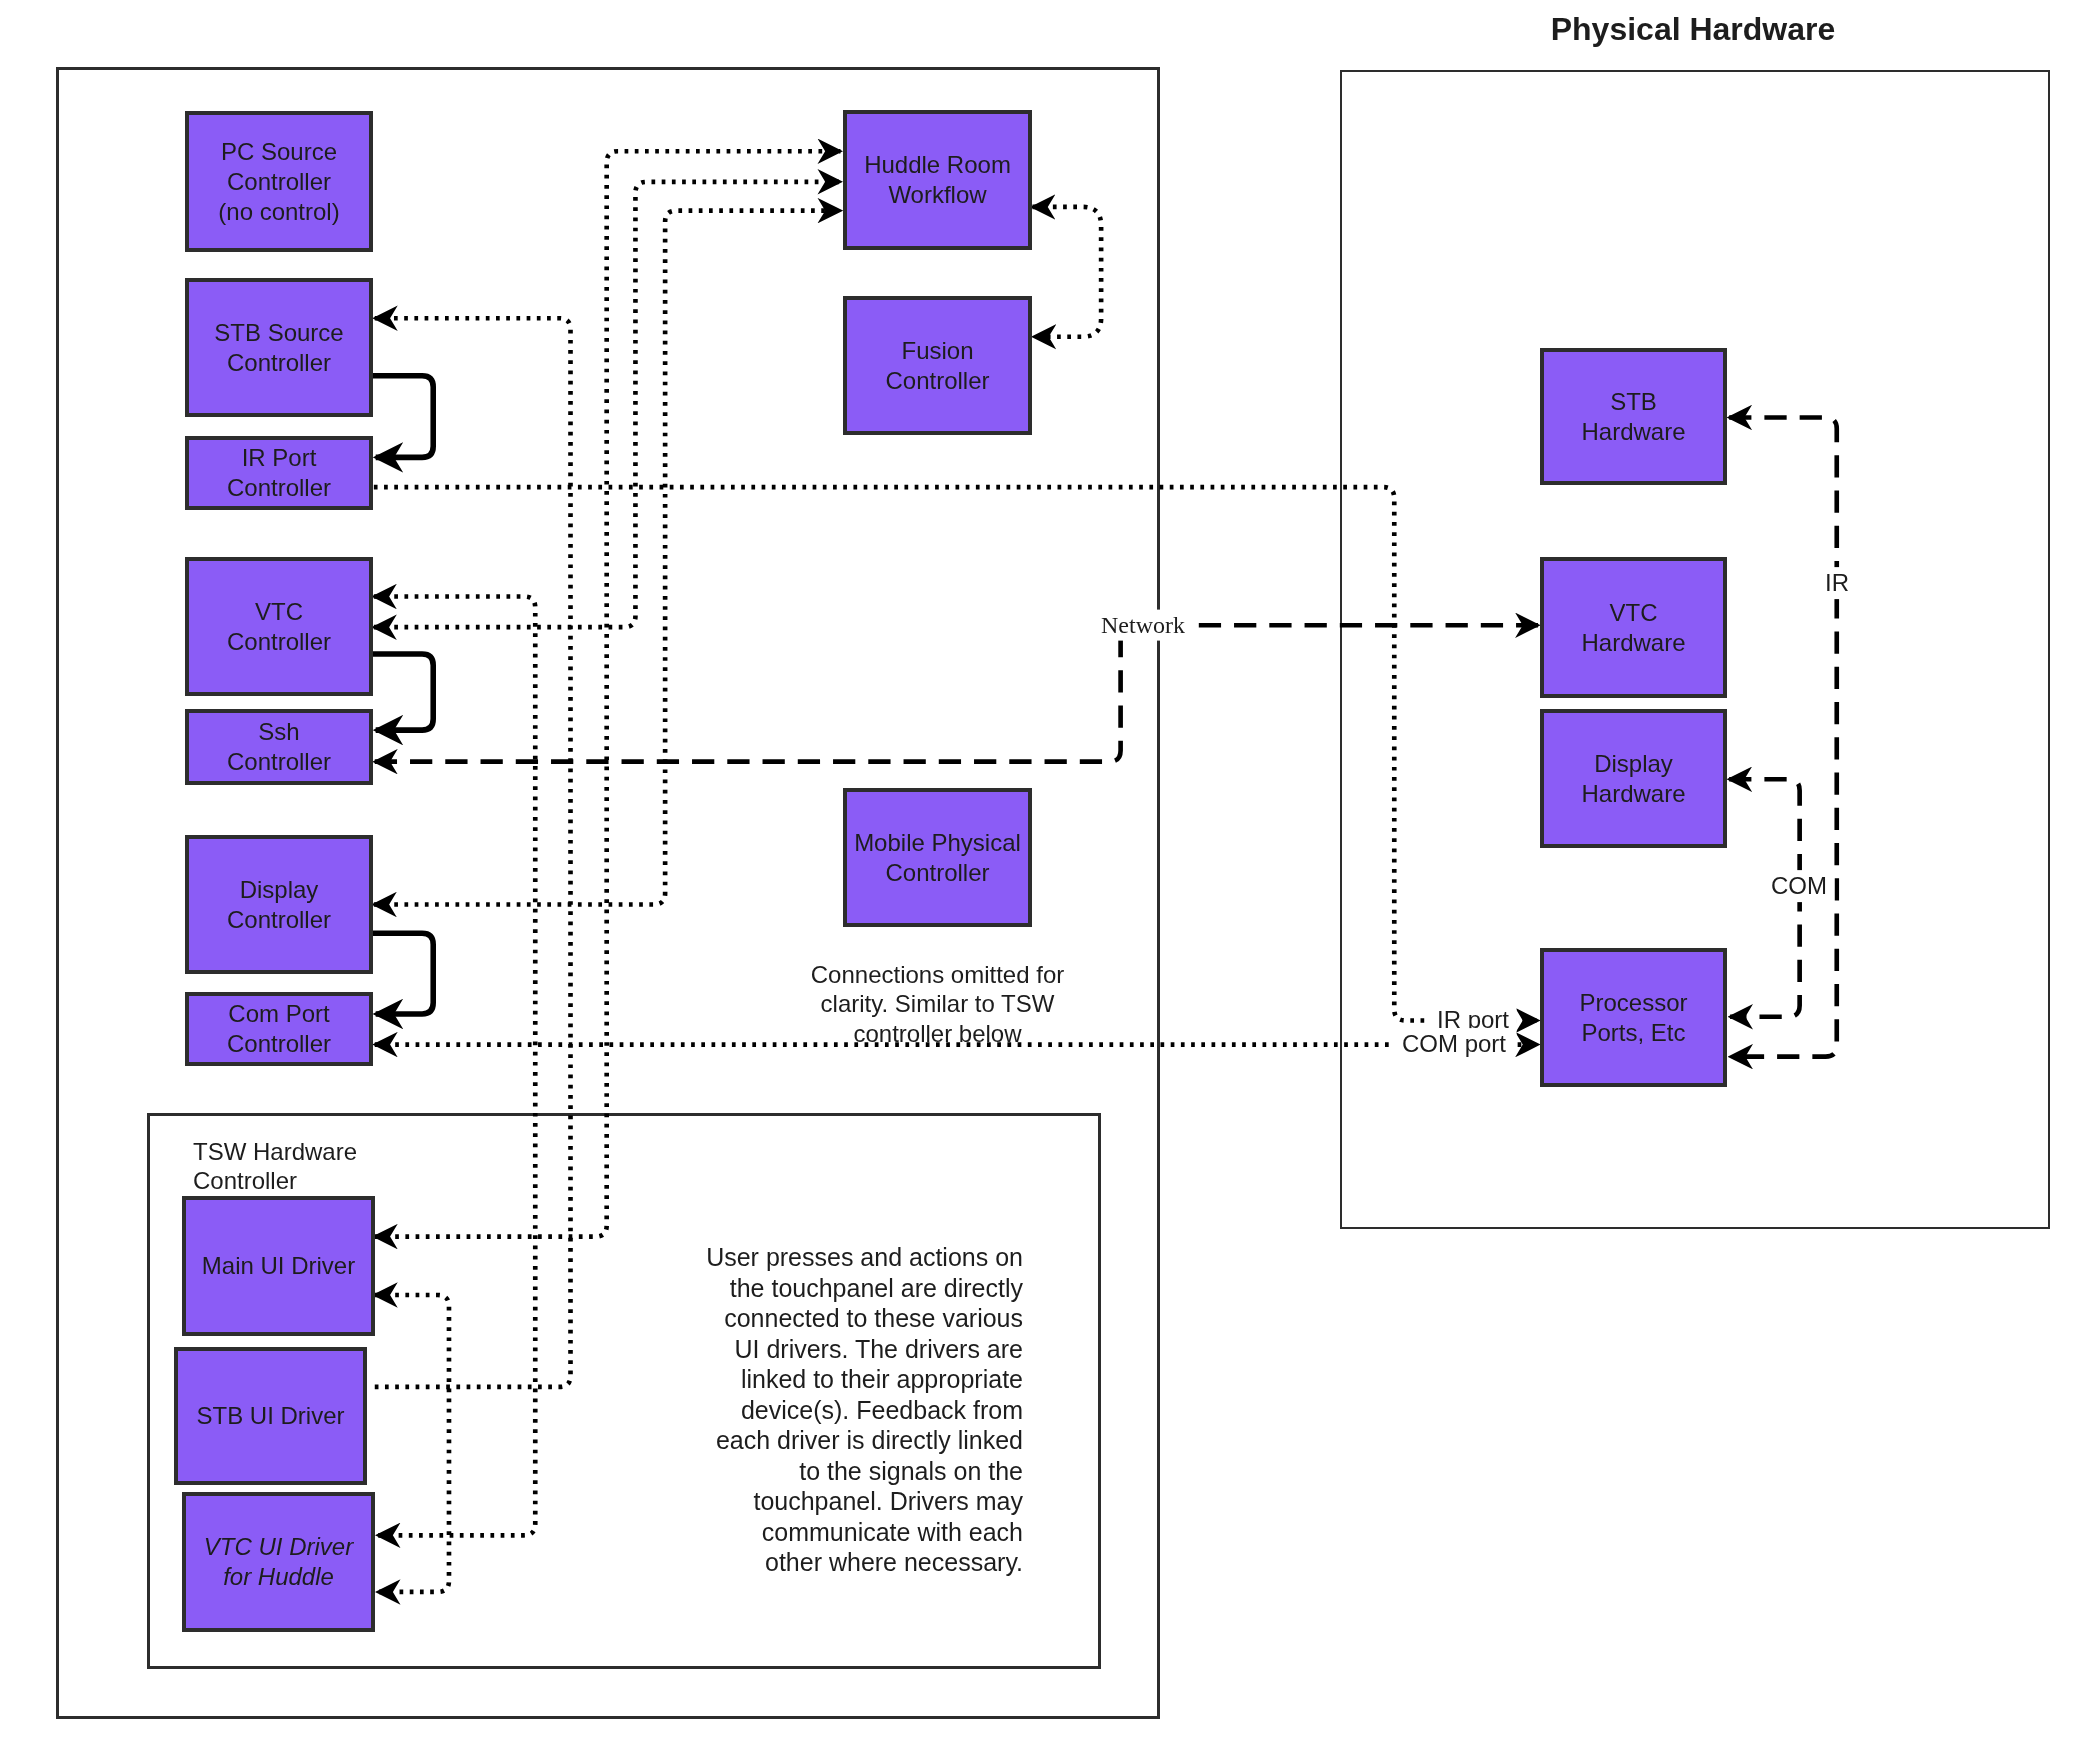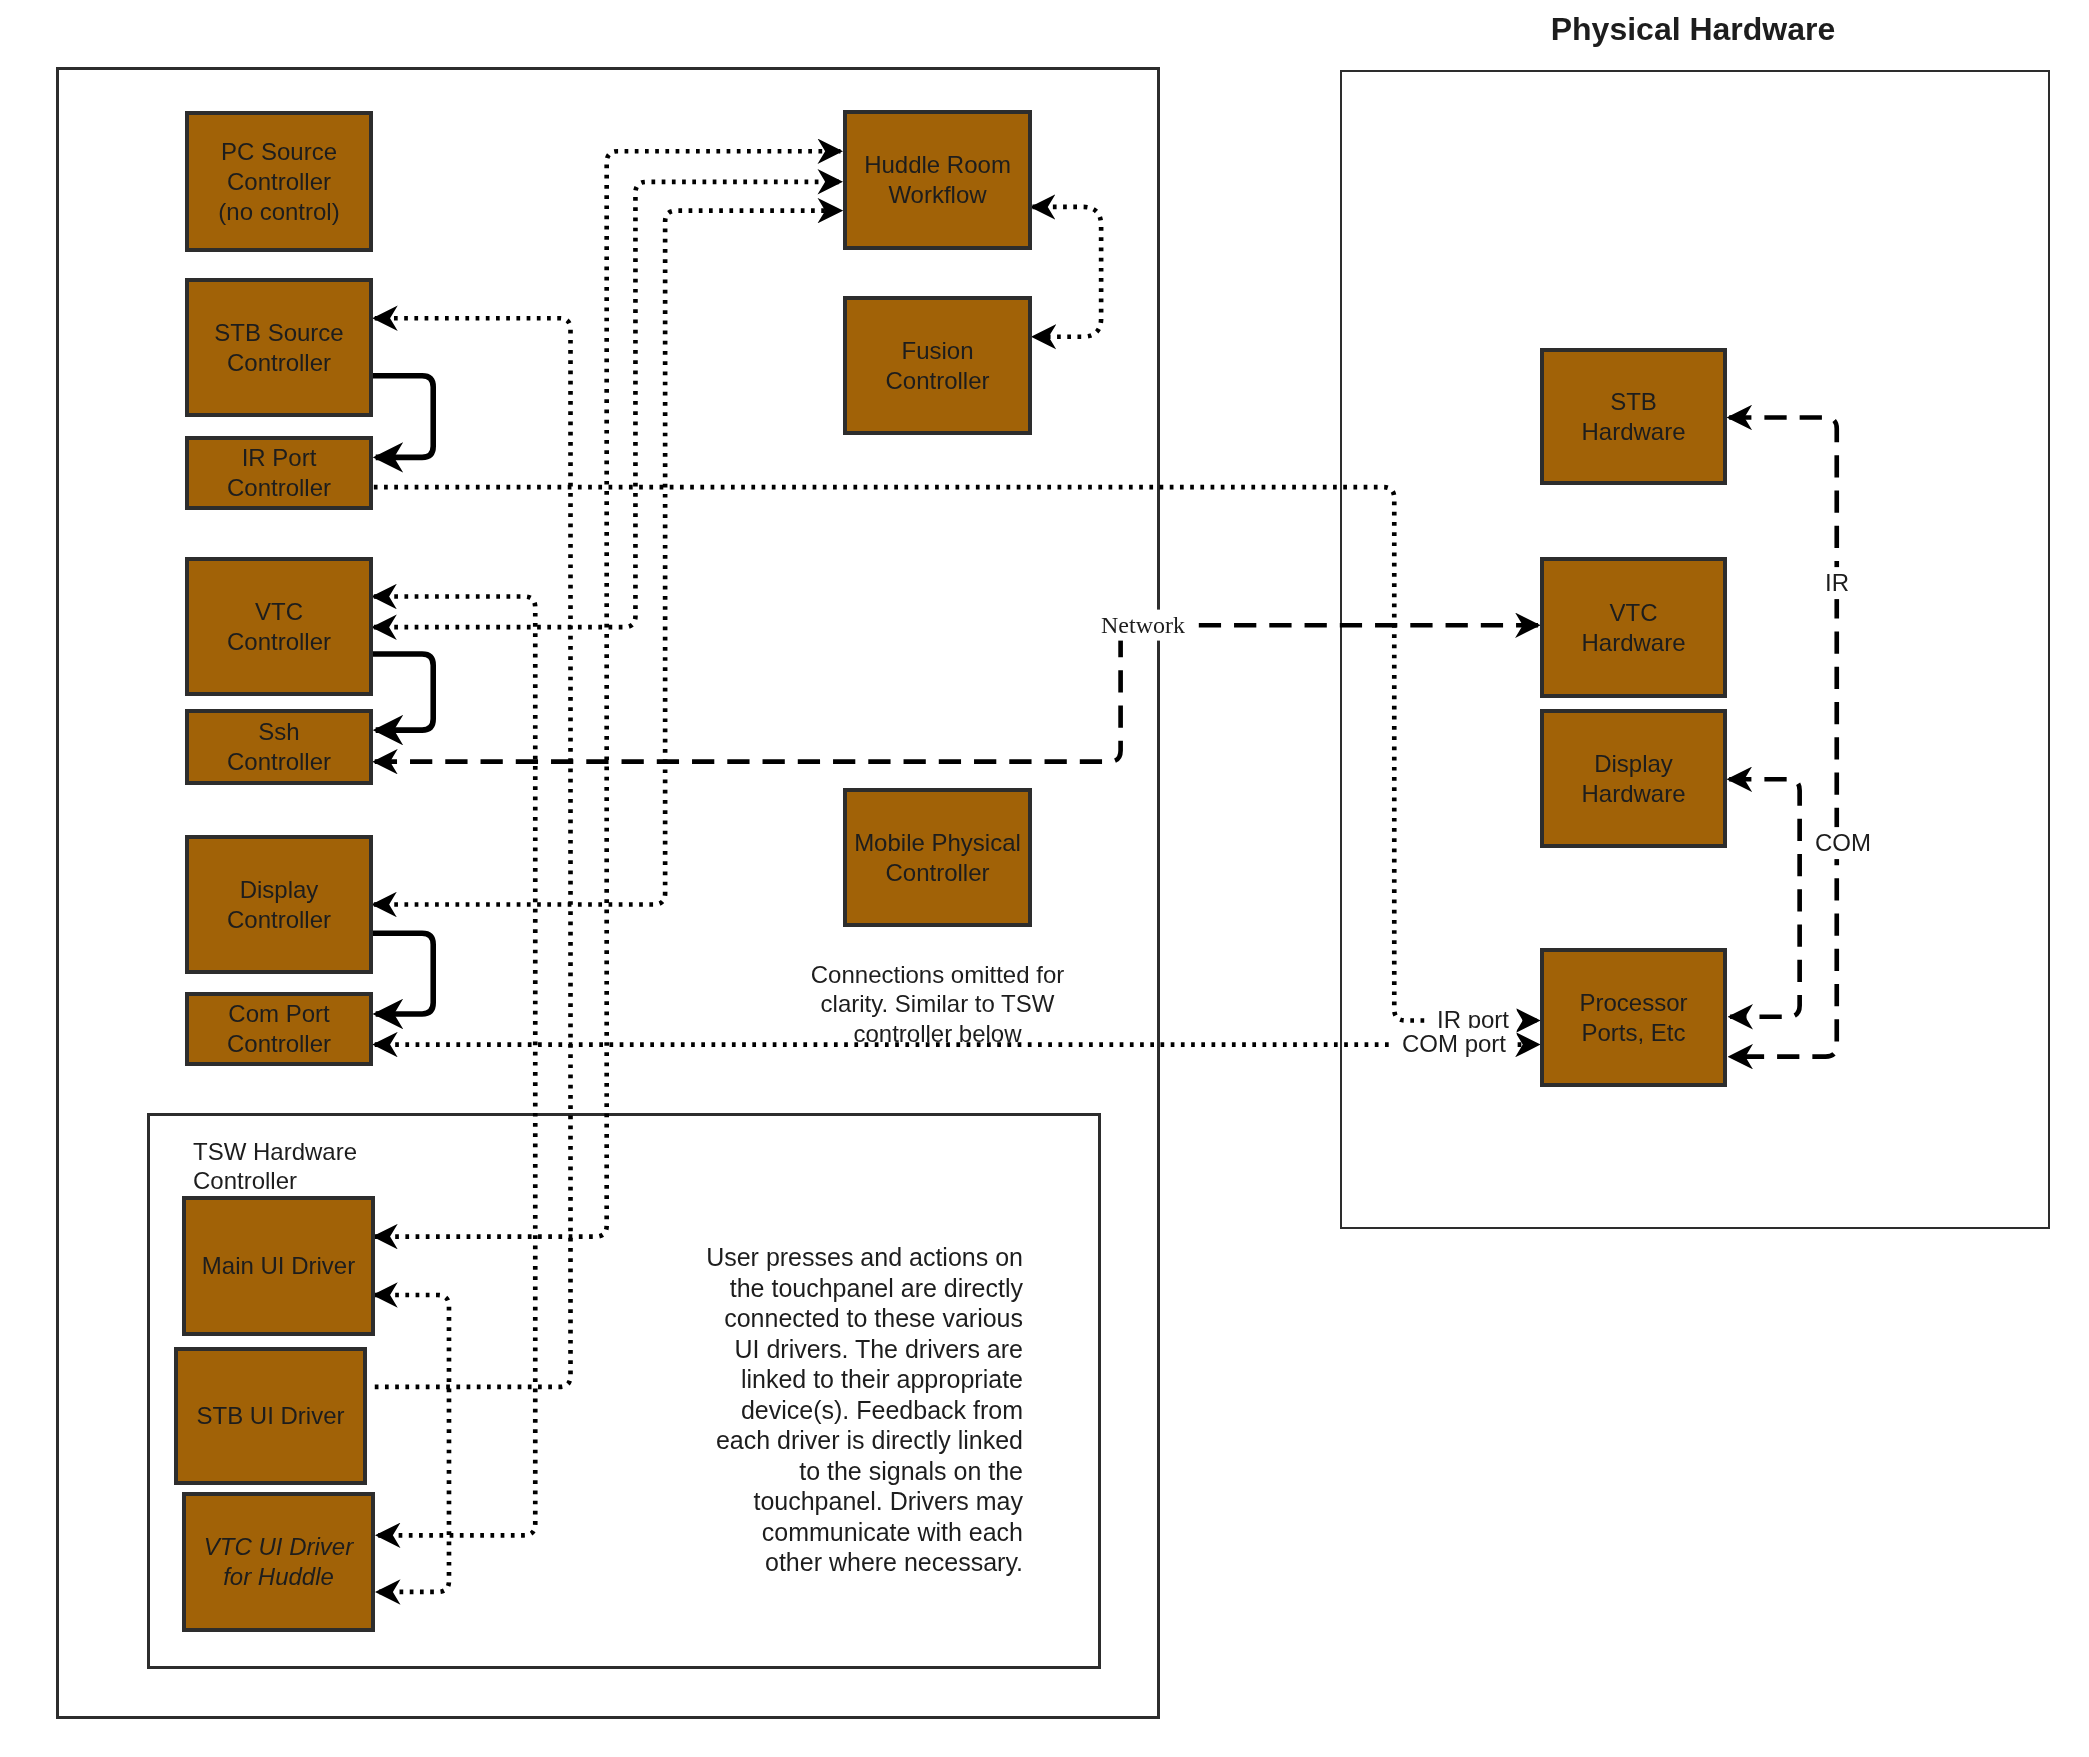--- a/index.html
+++ b/index.html
@@ -4,21 +4,21 @@
 <style>
   html,body{margin:0;padding:0;background:#ffffff;}
   .canvas{position:relative;width:2090px;height:1758px;background:#fff;
           font-family:"Liberation Sans", sans-serif;color:#1d1d1d;overflow:hidden;}
   .container{position:absolute;background:#fff;box-sizing:border-box;}
   .ctr-left{left:56px;top:67px;width:1104px;height:1652px;border:3.7px solid #2d2d2d;}
   .ctr-right{left:1340px;top:70px;width:710px;height:1159px;border:2.8px solid #2d2d2d;}
   .ctr-tsw{left:147px;top:1113px;width:954px;height:556px;border:3.7px solid #2d2d2d;background:transparent;}
   .title{position:absolute;top:11px;transform:translateX(-50%);font-size:32px;font-weight:bold;white-space:nowrap;}
   svg.wires{position:absolute;left:0;top:0;width:2090px;height:1758px;}
-  .dbox{position:absolute;border:4.6px solid #2d2d2d;background:#a16207;box-sizing:border-box;
+  .dbox{position:absolute;border:4.6px solid #2d2d2d;background:#8b5cf6;box-sizing:border-box;
         display:flex;align-items:center;justify-content:center;text-align:center;
         font-size:24px;line-height:1.25;white-space:pre-line;}
   .freetext{position:absolute;white-space:pre-line;font-size:25px;line-height:1.22;margin-top:16px;}
   .tsw-label{left:193px;top:1121px;width:278px;text-align:left;font-size:24px;}
   .note{left:788px;top:944px;width:299px;text-align:center;font-size:24px;}
   .para{left:703px;top:1226px;width:320px;text-align:right;}
   .wire-label{position:absolute;transform:translate(-50%,-50%);background:#fff;
               padding:1.9px 7.4px;font-size:24px;white-space:nowrap;}
 </style>
 </head>
@@ -112,16 +112,16 @@
 each driver is directly linked
 to the signals on the
 touchpanel. Drivers may
 communicate with each
 other where necessary.</div>
 
   <span class="wire-label" style="left:1143px;top:625px;font-family:Liberation Serif, serif;">Network</span>
   <span class="wire-label" style="left:1473px;top:1020px;">IR port</span>
   <span class="wire-label" style="left:1454px;top:1044px;">COM port</span>
   <span class="wire-label" style="left:1837px;top:583px;">IR</span>
-  <span class="wire-label" style="left:1799px;top:843px;margin-left:44px;">COM</span>
+  <span class="wire-label" style="left:1799px;top:886px;">COM</span>
 
 </div>
 
 
 </body></html>

